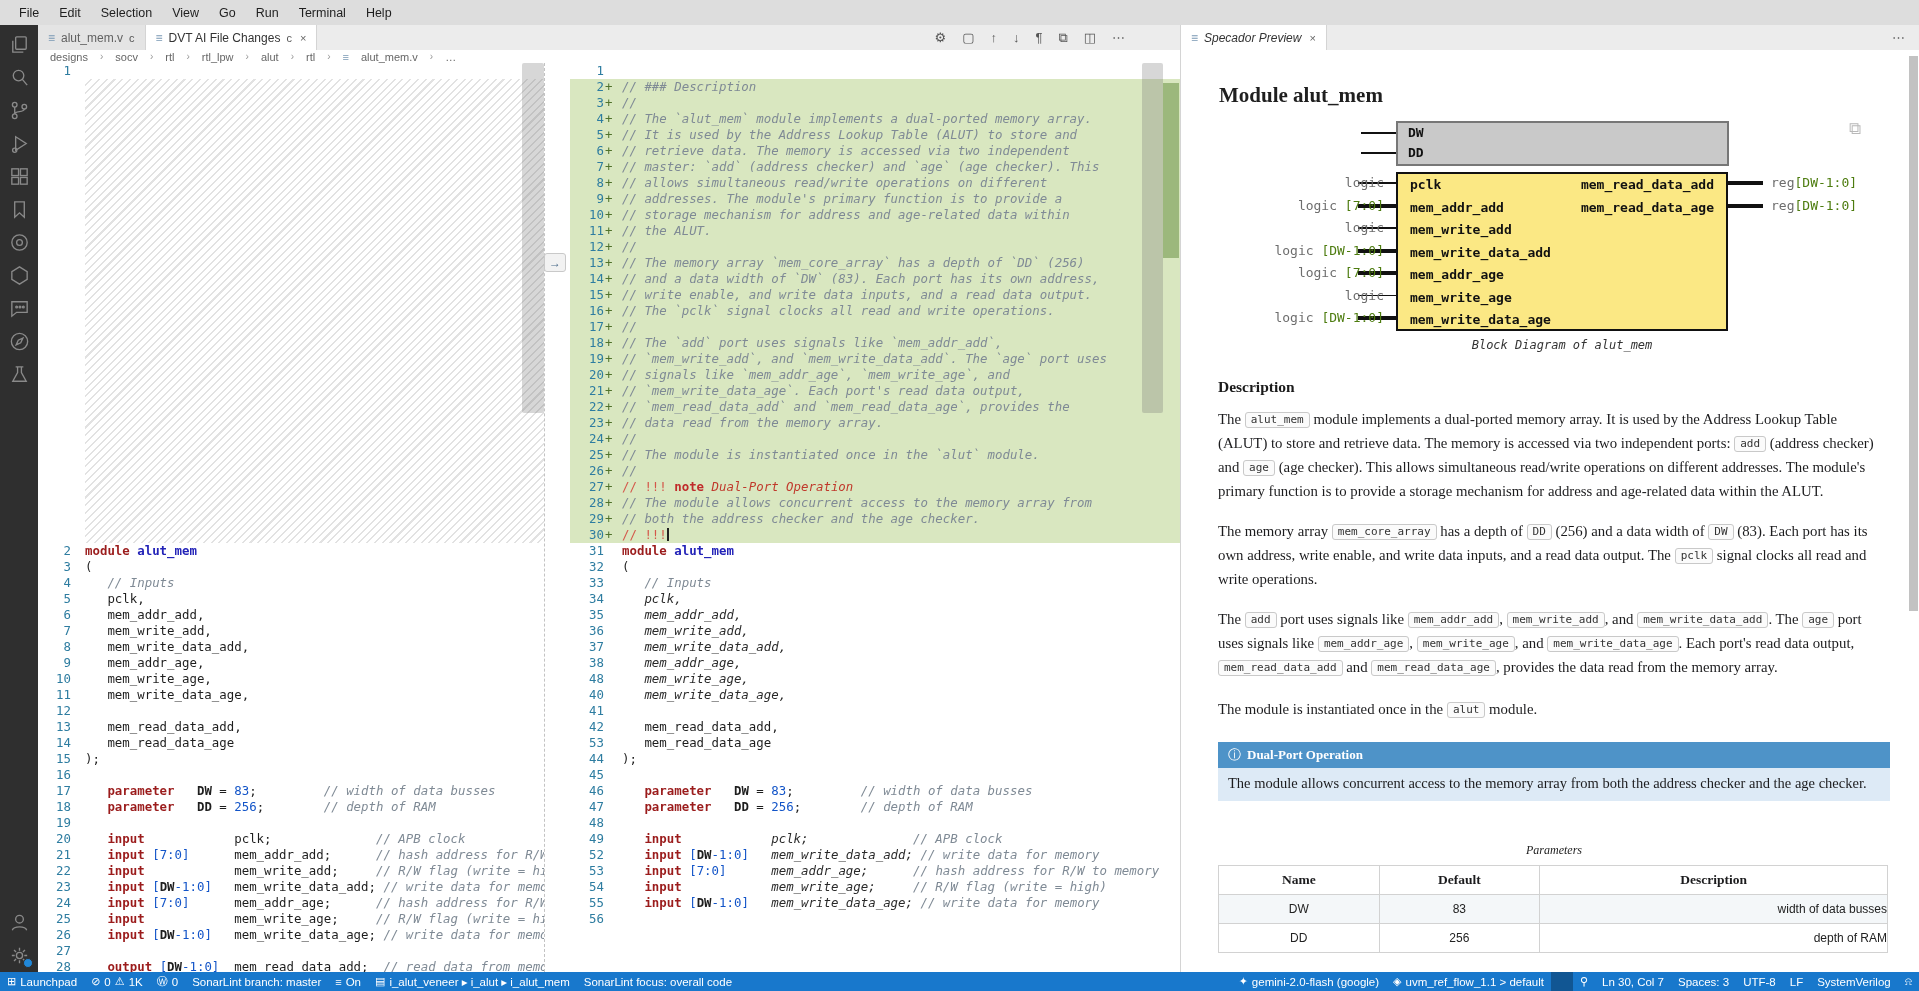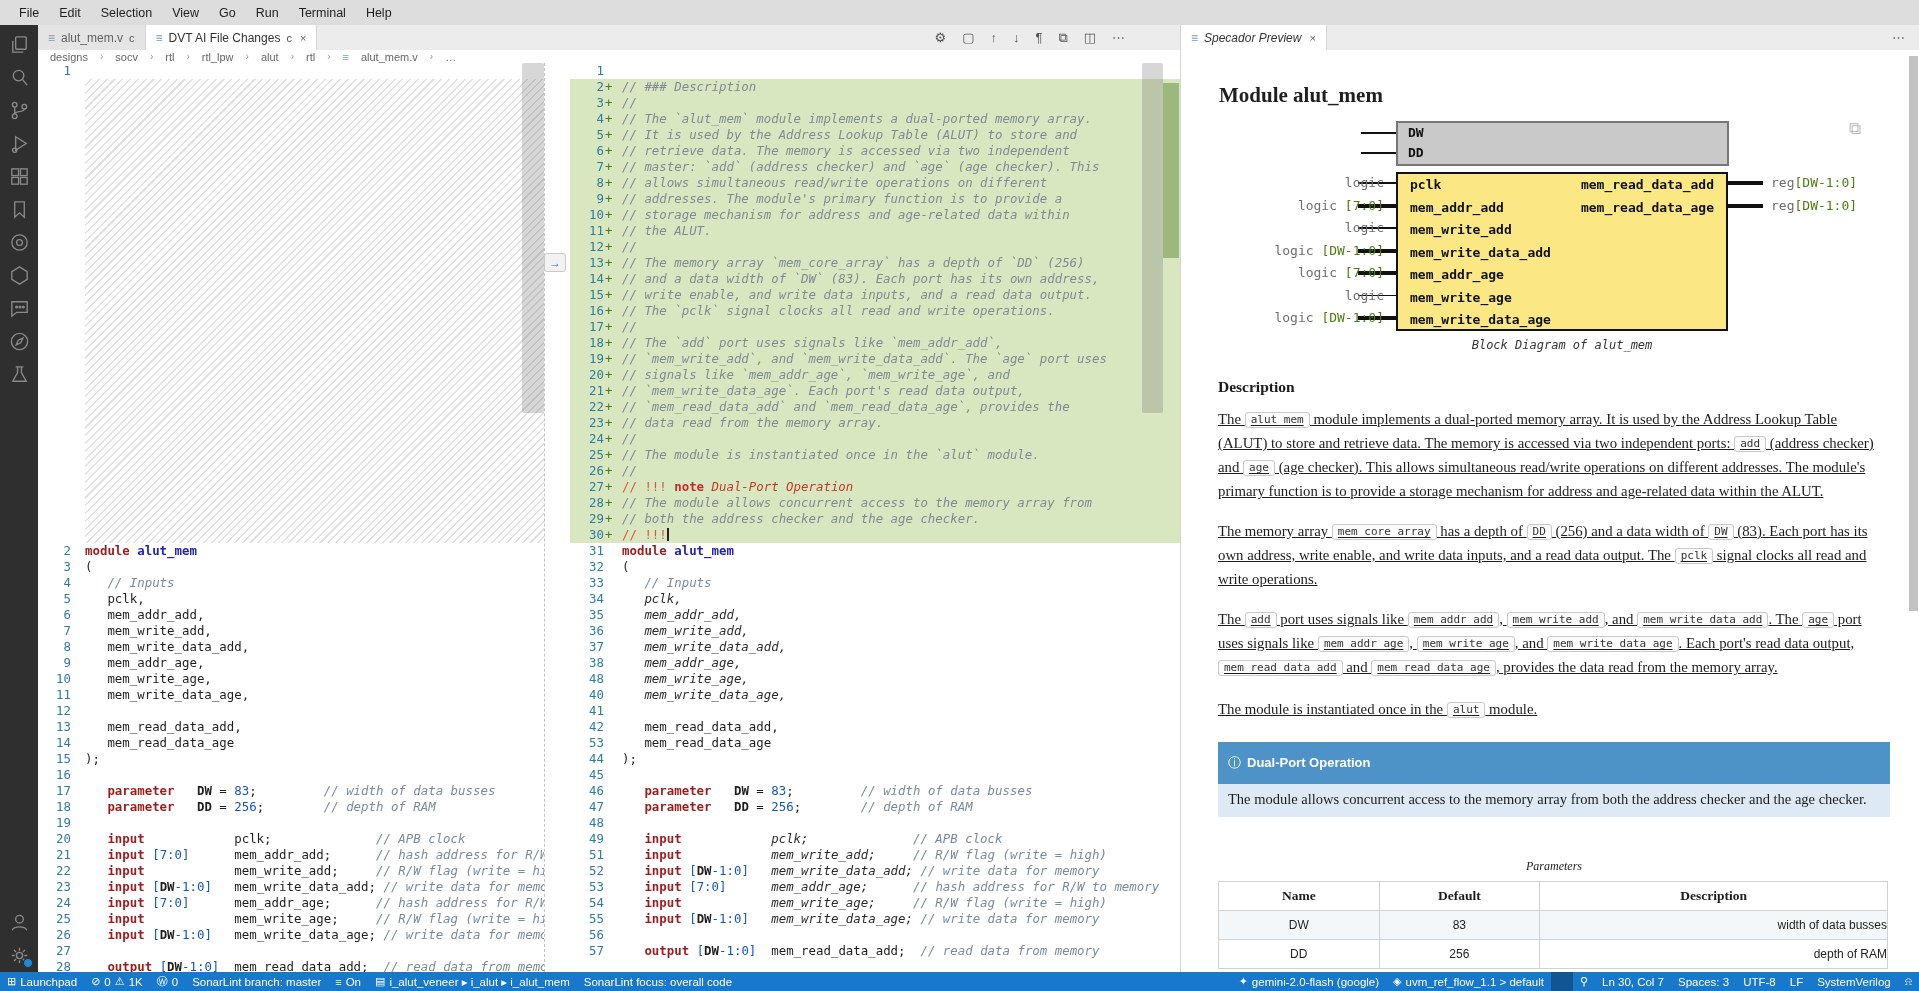--- a/index.html
+++ b/index.html
@@ -69,24 +69,24 @@
   .port-row { height:22.5px; line-height:22.5px; padding:0 12px; font-size:13px; font-weight:bold; color:#111; display:flex; justify-content:space-between; }
   .stub { position:absolute; background:#111; }
   .type-label { position:absolute; right:536px; width:200px; text-align:right; font-size:13px; height:22px; line-height:22px; }
   .out-label { position:absolute; left:590px; width:145px; font-size:13px; height:22px; line-height:22px; }
   .t-base { color:#6d6d6d; }
   .t-vec { color:#4d7c0f; }
   .diag-caption { position:absolute; left:215px; top:288px; width:332px; text-align:center; font-style:italic; font-size:12px; color:#333; }
 
   .doc-heading { position:absolute; left:37px; top:328px; font-size:15.5px; font-weight:bold; color:#1a1a1a; }
   .doc-flow { position:absolute; left:37px; top:358px; width:672px; }
-  .para { font-size:14.8px; line-height:22px; margin-bottom:18px;text-decoration:underline; }
+  .para { font-size:14.8px; line-height:22px; margin-bottom:18px; }
   .chip { font-family:"DejaVu Sans Mono",monospace; font-size:11px; border:1px solid #c9c9c9; border-radius:3px; background:#fbfbfb; padding:0px 5px 1px; color:#333; white-space:nowrap; position:relative; top:-1px; }
   .note-box { margin-top:20px; margin-bottom:0; }
-  .note-head { background:#4e93c8; color:#fff; font-size:13px; font-weight:bold; padding:12px 10px; font-family:Liberation Sans, sans-serif; }
+  .note-head { background:#4e93c8; color:#fff; font-size:13px; font-weight:bold; padding:4px 10px; font-family:Liberation Serif, serif; }
   .note-head .info-i { font-weight:normal; margin-right:6px; }
   .note-body { background:#ddeaf6; font-size:14.5px; padding:7px 10px 9px; }
   .tbl-caption { margin-top:42px; text-align:center; font-style:italic; font-size:12px; color:#222; }
   table.params { border-collapse:collapse; width:670px; margin-top:7px; font-family:"Liberation Sans",sans-serif; }
   table.params th, table.params td { border:1px solid #d2d2d2; height:29px; }
   table.params th { font-size:13.5px; font-family:"Liberation Serif",serif; font-weight:bold; text-align:center; }
   table.params td { font-size:12px; text-align:center; color:#222; }
   table.params td.desc { text-align:right; padding-left:12px; font-size:12px; }
   table.params tr.shade { background:#f4f7f9; }
   .panel-scroll { position:absolute; right:1px; top:6px; width:9px; height:555px; background:#c2c2c2; border-radius:0px; }
@@ -319,27 +319,25 @@
           <div class="crow"><div class="gut"><span>40</span><span class="plus"> </span></div><div class="ccontent"><span class="s-i">   mem_write_data_age,</span></div></div>
           <div class="crow"><div class="gut"><span>41</span><span class="plus"> </span></div><div class="ccontent"></div></div>
           <div class="crow"><div class="gut"><span>42</span><span class="plus"> </span></div><div class="ccontent"><span class="s-p">   mem_read_data_add,</span></div></div>
           <div class="crow"><div class="gut"><span>53</span><span class="plus"> </span></div><div class="ccontent"><span class="s-p">   mem_read_data_age</span></div></div>
           <div class="crow"><div class="gut"><span>44</span><span class="plus"> </span></div><div class="ccontent"><span class="s-p">);</span></div></div>
           <div class="crow"><div class="gut"><span>45</span><span class="plus"> </span></div><div class="ccontent"></div></div>
           <div class="crow"><div class="gut"><span>46</span><span class="plus"> </span></div><div class="ccontent"><span class="s-p">   </span><span class="s-k">parameter</span><span class="s-p">   </span><span class="s-w">DW</span><span class="s-p"> = </span><span class="s-n">83</span><span class="s-p">;         </span><span class="s-c">// width of data busses</span></div></div>
           <div class="crow"><div class="gut"><span>47</span><span class="plus"> </span></div><div class="ccontent"><span class="s-p">   </span><span class="s-k">parameter</span><span class="s-p">   </span><span class="s-w">DD</span><span class="s-p"> = </span><span class="s-n">256</span><span class="s-p">;        </span><span class="s-c">// depth of RAM</span></div></div>
           <div class="crow"><div class="gut"><span>48</span><span class="plus"> </span></div><div class="ccontent"></div></div>
           <div class="crow"><div class="gut"><span>49</span><span class="plus"> </span></div><div class="ccontent"><span class="s-p">   </span><span class="s-k">input</span><span class="s-p">            </span><span class="s-i">pclk;</span><span class="s-p">              </span><span class="s-c">// APB clock</span></div></div>
-          <div class="crow"><div class="gut"><span>51</span><span class="plus"> </span></div><div class="ccontent"><span class="s-p">   </span><span class="s-k">input</span><span class="s-p">            </span><span class="s-i">mem_write_add;</span><span class="s-p">     </span><span class="s-c">// R/W flag (write = high)</span></div></div>
           <div class="crow"><div class="gut"><span>52</span><span class="plus"> </span></div><div class="ccontent"><span class="s-p">   </span><span class="s-k">input</span><span class="s-p"> </span><span class="s-b">[</span><span class="s-w">DW</span><span class="s-b">-1:0]</span><span class="s-p">   </span><span class="s-i">mem_write_data_add;</span><span class="s-p"> </span><span class="s-c">// write data for memory</span></div></div>
           <div class="crow"><div class="gut"><span>53</span><span class="plus"> </span></div><div class="ccontent"><span class="s-p">   </span><span class="s-k">input</span><span class="s-p"> </span><span class="s-b">[7:0]</span><span class="s-p">      </span><span class="s-i">mem_addr_age;</span><span class="s-p">      </span><span class="s-c">// hash address for R/W to memory</span></div></div>
           <div class="crow"><div class="gut"><span>54</span><span class="plus"> </span></div><div class="ccontent"><span class="s-p">   </span><span class="s-k">input</span><span class="s-p">            </span><span class="s-i">mem_write_age;</span><span class="s-p">     </span><span class="s-c">// R/W flag (write = high)</span></div></div>
           <div class="crow"><div class="gut"><span>55</span><span class="plus"> </span></div><div class="ccontent"><span class="s-p">   </span><span class="s-k">input</span><span class="s-p"> </span><span class="s-b">[</span><span class="s-w">DW</span><span class="s-b">-1:0]</span><span class="s-p">   </span><span class="s-i">mem_write_data_age;</span><span class="s-p"> </span><span class="s-c">// write data for memory</span></div></div>
           <div class="crow"><div class="gut"><span>56</span><span class="plus"> </span></div><div class="ccontent"></div></div>
-          <div class="crow"><div class="gut"><span>57</span><span class="plus"> </span></div><div class="ccontent"><span class="s-p">   </span><span class="s-k">output</span><span class="s-p"> </span><span class="s-b">[</span><span class="s-w">DW</span><span class="s-b">-1:0]</span><span class="s-p">  mem_read_data_add;  </span><span class="s-c">// read data from memory</span></div></div>
         </div>
       <div class="revert-btn" id="revertBtn">→</div>
       <div class="scroll-thumb" style="left:484px;top:0;width:22px;height:350px;"></div>
       <div class="scroll-thumb" style="left:1104px;top:0;width:21px;height:350px;"></div>
       <div class="diff-deco" style="left:1125px;top:20px;width:16px;height:175px;"></div>
     </div>
   </div>
 
   <div class="preview-panel">
     <div class="tabbar" id="tabbar2">

